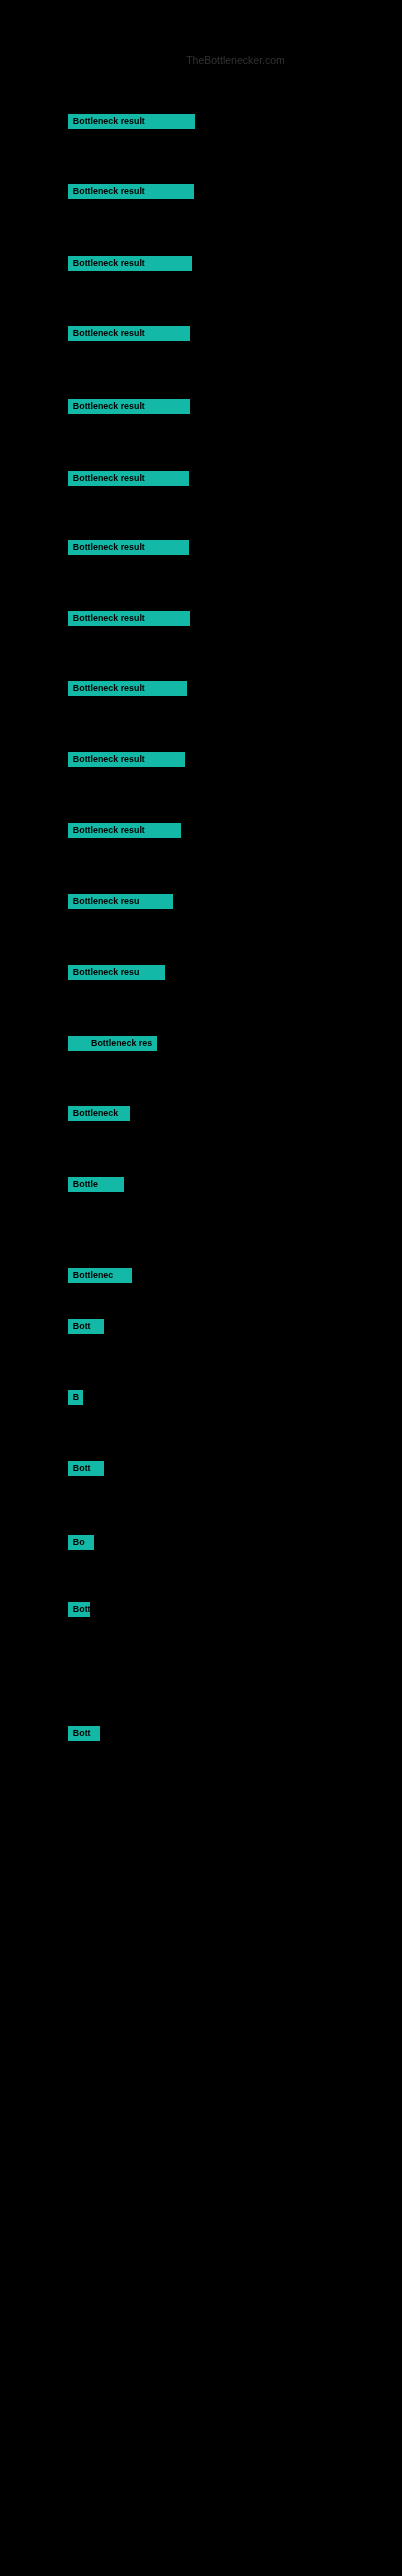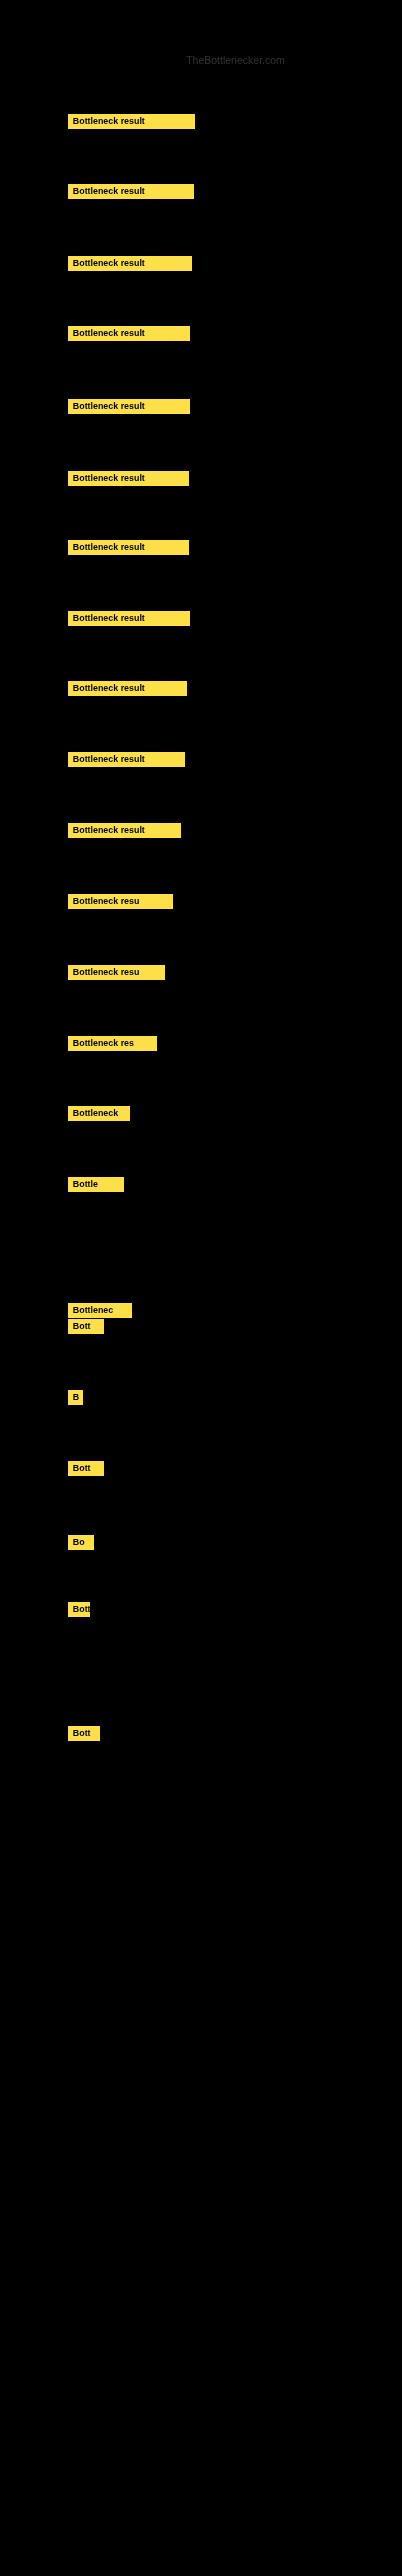--- a/index.html
+++ b/index.html
@@ -21,21 +21,21 @@
       top: 3.2px;
       left: 0;
       right: 0;
       text-align: center;
       color: #333333;
       font-size: 10.5px;
       font-weight: normal;
     }
 
     .bottleneck-badge {
-      background-color: #fde047;
+      background-color: #14b8a6;
       color: #000000;
       font-size: 8.9px;
       font-weight: bold;
       padding: 2.4px 4.8px;
       display: inline-block;
       white-space: nowrap;
       overflow: hidden;
     }
 
     .badge-container {
@@ -55,24 +55,24 @@
     <div class="badge-container" style="top: 258px;"><span class="bottleneck-badge" style="max-width: 122px; width: 122px;">Bottleneck result</span></div>
     <div class="badge-container" style="top: 331px;"><span class="bottleneck-badge" style="max-width: 122px; width: 122px;">Bottleneck result</span></div>
     <div class="badge-container" style="top: 403px;"><span class="bottleneck-badge" style="max-width: 121px; width: 121px;">Bottleneck result</span></div>
     <div class="badge-container" style="top: 472px;"><span class="bottleneck-badge" style="max-width: 121px; width: 121px;">Bottleneck result</span></div>
     <div class="badge-container" style="top: 543px;"><span class="bottleneck-badge" style="max-width: 122px; width: 122px;">Bottleneck result</span></div>
     <div class="badge-container" style="top: 613px;"><span class="bottleneck-badge" style="max-width: 119px; width: 119px;">Bottleneck result</span></div>
     <div class="badge-container" style="top: 684px;"><span class="bottleneck-badge" style="max-width: 117px; width: 117px;">Bottleneck result</span></div>
     <div class="badge-container" style="top: 755px;"><span class="bottleneck-badge" style="max-width: 113px; width: 113px;">Bottleneck result</span></div>
     <div class="badge-container" style="top: 826px;"><span class="bottleneck-badge" style="max-width: 105px; width: 105px;">Bottleneck resu</span></div>
     <div class="badge-container" style="top: 897px;"><span class="bottleneck-badge" style="max-width: 97px; width: 97px;">Bottleneck resu</span></div>
-    <div class="badge-container" style="top: 968px;"><span class="bottleneck-badge" style="max-width: 89px; width: 89px;">Bottleneck res</span></div>
+    <div class="badge-container" style="top: 968px;"><span class="bottleneck-badge" style="max-width: 89px; width: 89px; text-align: right;">Bottleneck res</span></div>
     <div class="badge-container" style="top: 1038px;"><span class="bottleneck-badge" style="max-width: 72px; width: 62px;">Bottleneck</span></div>
     <div class="badge-container" style="top: 1109px;"><span class="bottleneck-badge" style="max-width: 56px; width: 56px;">Bottle</span></div>
-    <div class="badge-container" style="top: 1235px; text-decoration: underline;"><span class="bottleneck-badge" style="max-width: 64px; width: 64px;">Bottlenec</span></div>
+    <div class="badge-container" style="top: 1200px; text-decoration: underline;"><span class="bottleneck-badge" style="max-width: 64px; width: 64px;">Bottlenec</span></div>
     <div class="badge-container" style="top: 1251px;"><span class="bottleneck-badge" style="max-width: 36px; width: 36px;">Bott</span></div>
     <div class="badge-container" style="top: 1322px;"><span class="bottleneck-badge" style="max-width: 14.5px; width: 14.5px;">B</span></div>
     <div class="badge-container" style="top: 1393px;"><span class="bottleneck-badge" style="max-width: 36px; width: 36px;">Bott</span></div>
     <div class="badge-container" style="top: 1467px;"><span class="bottleneck-badge" style="max-width: 26px; width: 26px;">Bo</span></div>
     <div class="badge-container" style="top: 1534px;"><span class="bottleneck-badge" style="max-width: 44px; width: 22px;">Bottler</span></div>
     <div class="badge-container" style="top: 1658px;"><span class="bottleneck-badge" style="max-width: 32px; width: 32px;">Bott</span></div>
     <div class="badge-container" style="top: 2550px;"><span class="bottleneck-badge" style="max-width: 8px; width: 8px;">|</span></div>
   </div>
 
 

